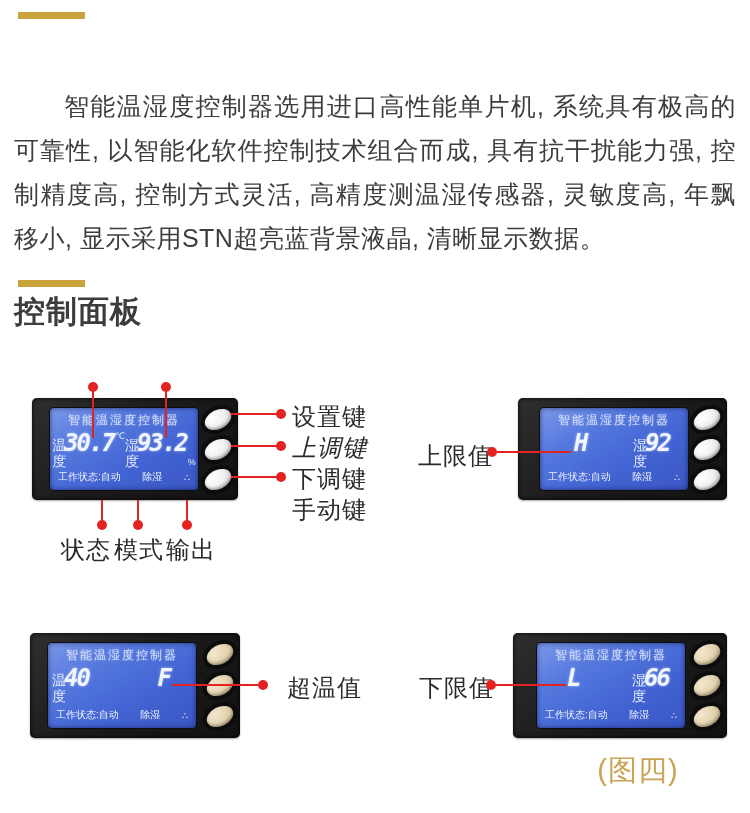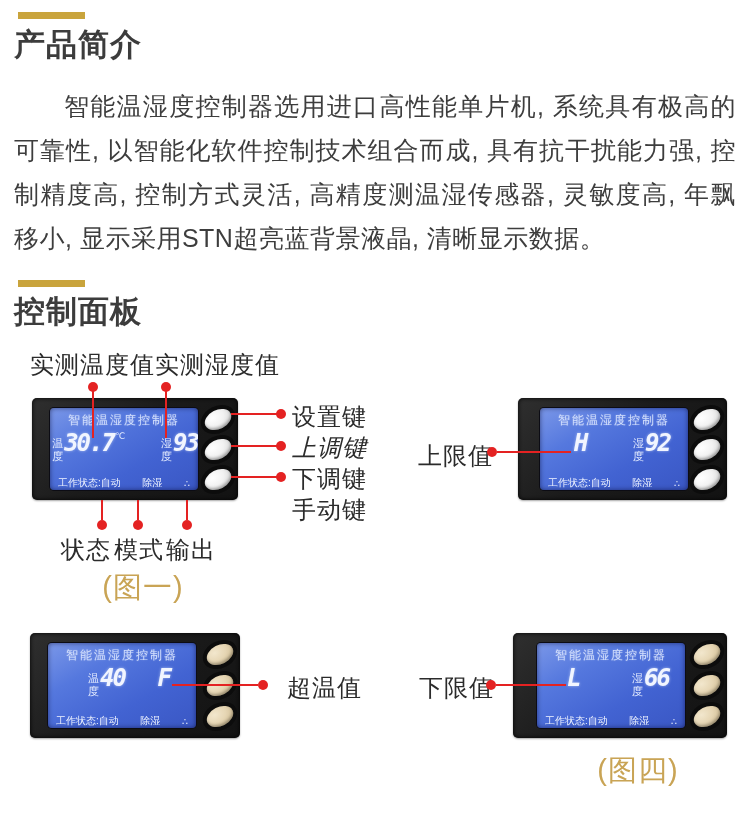--- a/index.html
+++ b/index.html
@@ -18,28 +18,28 @@
   .device{position:absolute;background:linear-gradient(135deg,#2f2f2f 0%,#1b1b1b 45%,#121212 100%);
           border-radius:5px;box-shadow:inset 0 0 4px #000, 0 1px 2px rgba(0,0,0,.35);}
   .lcd{position:absolute;left:18px;top:10px;width:148px;bottom:10px;border-radius:4px;
        background:linear-gradient(150deg,#7a97e8 0%,#5578de 30%,#4263d2 65%,#3a57c4 100%);
        box-shadow:inset 0 0 5px rgba(0,0,40,.55), 0 0 0 1px #0c0c14;
        display:flex;flex-direction:column;overflow:hidden;}
   .lcd-title{margin-top:4px;text-align:center;font-size:12px;letter-spacing:2px;color:#d4e0fd;
              white-space:nowrap;text-shadow:0 0 2px rgba(255,255,255,.35);}
   .main-row{display:flex;align-items:flex-start;margin-top:2px;}
   .grp{display:flex;align-items:flex-start;}
-  .vlabel{width:12px;font-size:11px;line-height:1.15;color:#e7eeff;word-break:break-all;
-          margin-top:6px;white-space:normal;margin-left:36px;}
+  .vlabel{width:12px;font-size:14px;line-height:1.15;color:#e7eeff;word-break:break-all;
+          margin-top:6px;white-space:normal;}
   .seg{font-family:"DejaVu Sans Mono","Liberation Mono",monospace;font-size:24px;font-weight:700;
        letter-spacing:-2px;line-height:1.05;color:#f1f5ff;text-shadow:0 0 3px rgba(230,240,255,.6);font-style:italic;}
   .unit-sup{font-size:9px;color:#e7eeff;margin-left:1px;}
   .unit-sub{font-size:9px;color:#e7eeff;align-self:flex-end;margin-left:1px;margin-bottom:2px;}
   .status-row{margin-top:auto;display:flex;justify-content:space-between;align-items:center;
-              padding:0 8px 0 8px;font-size:10px;color:#eef3ff;white-space:nowrap;}
+              padding:0 8px 6px 8px;font-size:10px;color:#eef3ff;white-space:nowrap;}
   .fan{font-size:10px;color:#eef3ff;}
 
   .btns{position:absolute;right:2px;top:6px;bottom:6px;width:36px;display:flex;flex-direction:column;
         justify-content:space-around;align-items:center;}
   .btn{width:28px;height:19px;border-radius:50%;transform:rotate(-27deg);
        background:radial-gradient(ellipse at 35% 30%,#ffffff 0%,#f2f2f2 45%,#d8d8d8 80%,#c2c2c2 100%);
        box-shadow:0 0 0 4px #0c0c0c, inset 0 -2px 3px rgba(0,0,0,.3);}
   .cream .btn{background:radial-gradient(ellipse at 35% 30%,#f2e7cd 0%,#e6d6b4 45%,#d2bf97 80%,#c0ab83 100%);}
 
   
@@ -49,27 +49,25 @@
 
   .caption{position:absolute;width:96px;text-align:center;font-size:29px;color:#c9a455;
            letter-spacing:1px;white-space:nowrap;}
 </style>
 </head>
 <body>
 
 <div id="page">
 
   <div class="accent-bar" style="left:18px;top:12px;"></div>
-  <div class="h1" style="top:24px;">产品简介</div>
   <div class="para">智能温湿度控制器选用进口高性能单片机, 系统具有极高的可靠性, 以智能化软件控制技术组合而成, 具有抗干扰能力强, 控制精度高, 控制方式灵活, 高精度测温湿传感器, 灵敏度高, 年飘移小, 显示采用STN超亮蓝背景液晶, 清晰显示数据。</div>
 
   <div class="accent-bar" style="left:18px;top:280px;"></div>
   <div class="h1" style="top:291px;">控制面板</div>
 
-  <div class="plain-label" style="left:30px;top:349px;">实测温度值实测湿度值</div>
 
   <div class="dot" style="left:88px;top:382px;"></div>
   <div class="dot" style="left:161px;top:382px;"></div>
   <div class="vline" style="left:92px;top:391px;height:47px;"></div>
   <div class="vline" style="left:165px;top:391px;height:47px;"></div>
 
   <div class="device" style="left:32px;top:398px;width:206px;height:102px;">
     <div class="lcd">
       <div class="lcd-title">智能温湿度控制器</div>
       <div class="main-row" style="justify-content:center;">
@@ -114,21 +112,20 @@
   <div class="vline" style="left:101px;top:500px;height:20px;"></div>
   <div class="vline" style="left:137px;top:500px;height:20px;"></div>
   <div class="vline" style="left:186px;top:500px;height:20px;"></div>
   <div class="dot" style="left:97px;top:520px;"></div>
   <div class="dot" style="left:133px;top:520px;"></div>
   <div class="dot" style="left:182px;top:520px;"></div>
   <div class="plain-label" style="left:61px;top:534px;text-align:right;">状态</div>
   <div class="plain-label" style="left:114px;top:534px;">模式</div>
   <div class="plain-label" style="left:166px;top:534px;">输出</div>
 
-  <div class="caption" style="left:95px;top:568px;">(图一)</div>
 
   <div class="device" style="left:518px;top:398px;width:209px;height:102px;">
     <div class="lcd" style="left:22px;">
       <div class="lcd-title">智能温湿度控制器</div>
       <div class="main-row" style="justify-content:space-between;padding:0 18px 0 34px;">
         <span class="seg">H</span>
         <span class="grp">
           <span class="vlabel">湿度</span>
           <span class="seg">92</span>
         </span>

